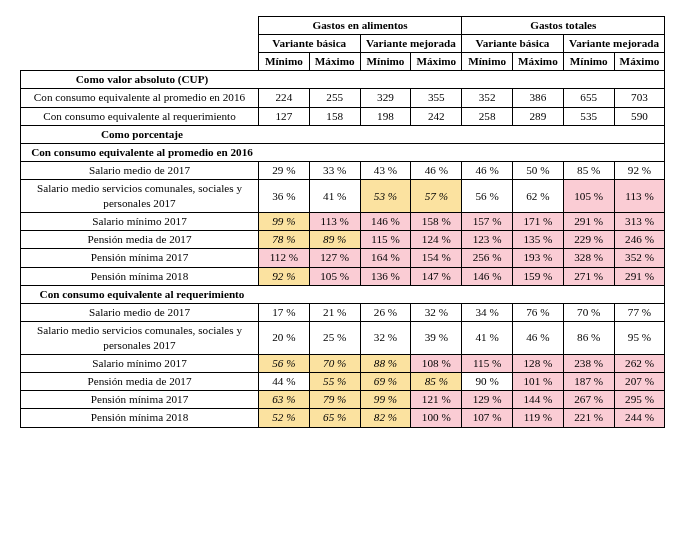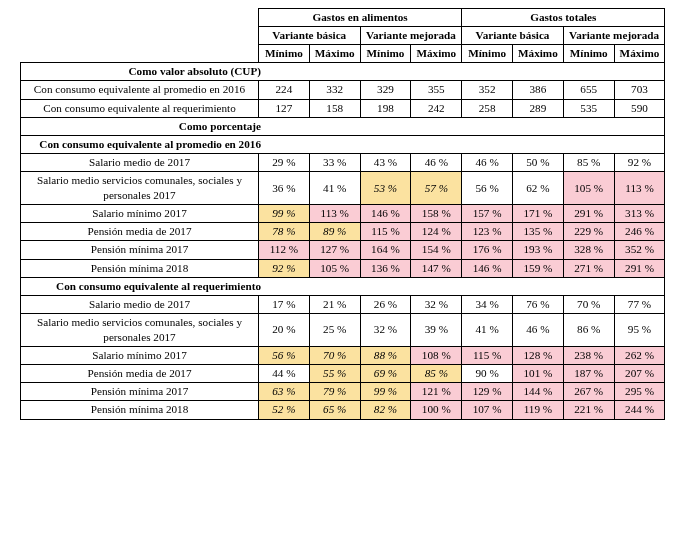--- a/index.html
+++ b/index.html
@@ -16,21 +16,21 @@
   }
   #root {
     position: relative;
     width: 673px;
     height: 534px;
     background: #ffffff;
   }
   table.grid {
     position: absolute;
     left: 20px;
-    top: 8px;
+    top: 16px;
     width: 645px;
     border-collapse: collapse;
     table-layout: fixed;
     font-size: 11.2px;
   }
   table.grid td {
     border: 1px solid #000000;
     padding: 1px 2px;
     text-align: center;
     vertical-align: middle;
@@ -47,21 +47,21 @@
     padding: 2px 4px;
   }
   td.section {
     font-weight: bold;
     text-align: left;
     padding-left: 0;
   }
   td.section .sec-inner {
     display: block;
     width: 238px;
-    text-align: right;
+    text-align: center;
   }
   td.section.wide .sec-inner {
     width: 238px;
   }
   td.hdr {
     font-weight: bold;
     text-align: center;
   }
   td.num {
     text-align: center;
@@ -111,21 +111,21 @@
           <td class="hdr">Máximo</td>
         </tr>
         <tr>
           <td class="section wide" colspan="9">
             <span class="sec-inner">Como valor absoluto (CUP)</span>
           </td>
         </tr>
         <tr>
           <td class="rowlabel">Con consumo equivalente al promedio en 2016</td>
           <td class="num c-white">224</td>
-          <td class="num c-white">332</td>
+          <td class="num c-white">255</td>
           <td class="num c-white">329</td>
           <td class="num c-white">355</td>
           <td class="num c-white">352</td>
           <td class="num c-white">386</td>
           <td class="num c-white">655</td>
           <td class="num c-white">703</td>
         </tr>
         <tr>
           <td class="rowlabel">Con consumo equivalente al requerimiento</td>
           <td class="num c-white">127</td>
@@ -190,21 +190,21 @@
           <td class="num c-pink">135 %</td>
           <td class="num c-pink">229 %</td>
           <td class="num c-pink">246 %</td>
         </tr>
         <tr>
           <td class="rowlabel">Pensión mínima 2017</td>
           <td class="num c-pink">112 %</td>
           <td class="num c-pink">127 %</td>
           <td class="num c-pink">164 %</td>
           <td class="num c-pink">154 %</td>
-          <td class="num c-pink">176 %</td>
+          <td class="num c-pink">256 %</td>
           <td class="num c-pink">193 %</td>
           <td class="num c-pink">328 %</td>
           <td class="num c-pink">352 %</td>
         </tr>
         <tr>
           <td class="rowlabel">Pensión mínima 2018</td>
           <td class="num c-yellow">92 %</td>
           <td class="num c-pink">105 %</td>
           <td class="num c-pink">136 %</td>
           <td class="num c-pink">147 %</td>

